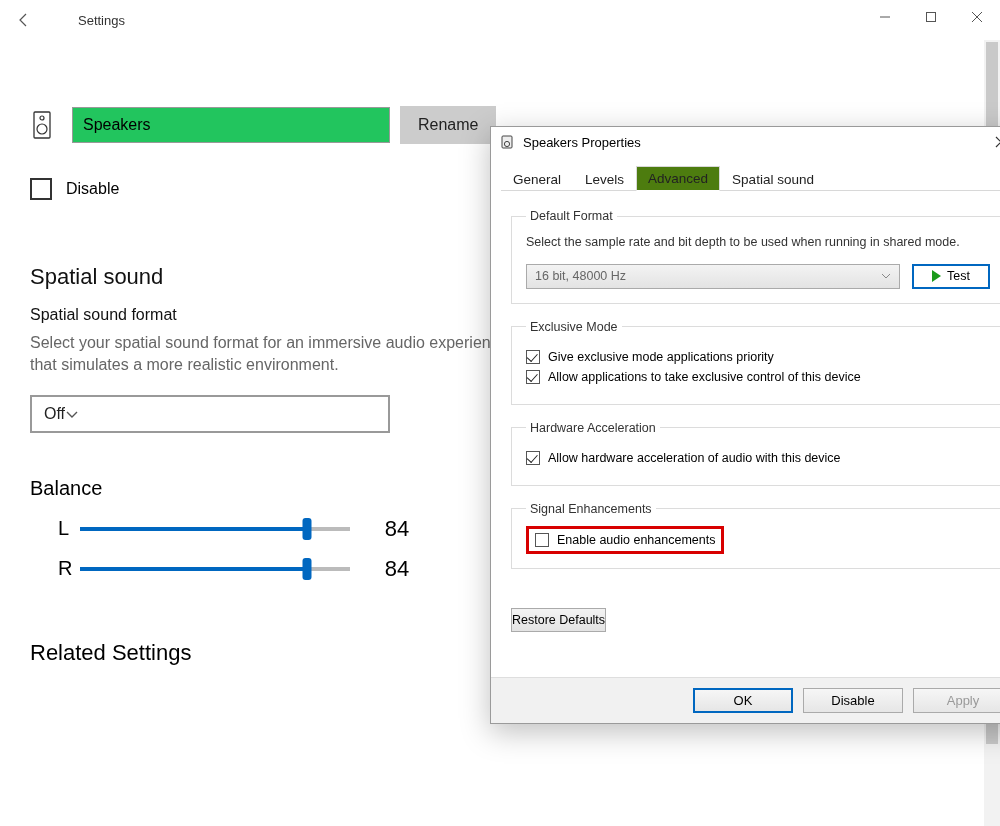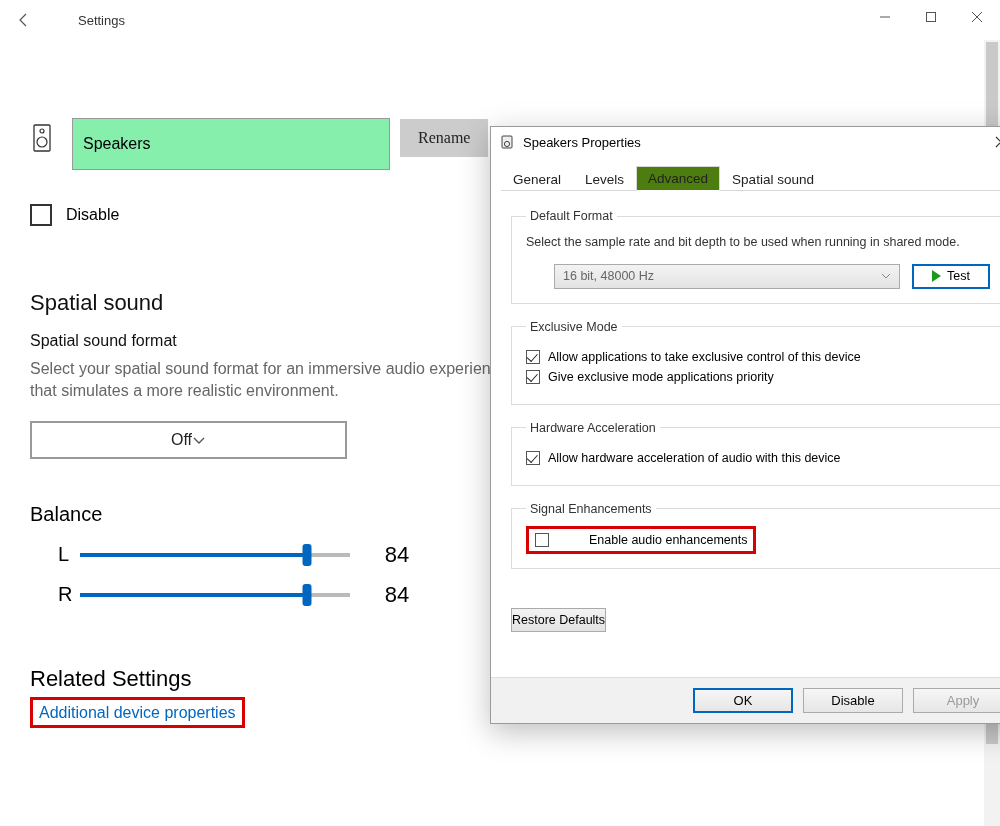--- a/index.html
+++ b/index.html
@@ -15,32 +15,32 @@
 
   .content { padding:20px 0 0 30px; position:relative; }
 
   .page-head { display:flex; align-items:center; margin-top:18px; }
   .page-head .home { width:24px; height:24px; margin-right:26px; color:#000; }
   .page-head h1 { font-weight:400; font-size:32px; margin:0; }
 
   
   .name-row { display:flex; align-items:center; margin-top:46px; }
   .name-row .spk-icon { width:24px; height:30px; margin-right:18px; display:flex; align-items:center; justify-content:center; }
-  .name-row input.dev-name { width:318px; height:52px; border:1px solid #999; padding:4px 10px; font-size:16px; background:#86efac;margin-top:12px; }
-  .name-row .rename { height:38px; padding:0 18px; margin-left:10px; background:#ccc; border:none; font-size:16px; color:#222;font-family:Liberation Serif, serif; }
+  .name-row input.dev-name { width:318px; height:36px; border:1px solid #999; padding:4px 10px; font-size:16px; background:#22c55e; }
+  .name-row .rename { height:38px; padding:0 18px; margin-left:10px; background:#ccc; border:none; font-size:16px; color:#222; }
 
   .disable-row { display:flex; align-items:center; margin-top:34px; }
   .chk-big { width:22px; height:22px; border:2px solid #333; margin-right:14px; }
   .disable-row .lbl { font-size:16px; }
 
   h2.section { font-weight:400; font-size:22px; margin:64px 0 16px 0; color:#111; }
   .sub-label { font-size:16px; color:#111; margin-bottom:8px; }
   .hint { font-size:16px; color:#666; max-width:480px; line-height:1.4; }
 
-  .select-off { width:317px; height:38px; border:2px solid #999; margin-top:18px; display:flex; align-items:center; justify-content:center; padding:0 12px; font-size:16px; color:#222; }
+  .select-off { width:360px; height:38px; border:2px solid #999; margin-top:18px; display:flex; align-items:center; justify-content:flex-start; padding:0 12px; font-size:16px; color:#222; }
   .chev-down { width:14px; height:14px; }
 
   .balance-head { font-size:20px; font-weight:400; margin-top:44px; margin-bottom:16px; }
   .bal-row { display:flex; align-items:center; margin-bottom:14px; }
   .bal-row .ch { width:34px; font-size:20px; padding-left:28px; }
   .bal-row .track { flex:0 0 270px; height:4px; background:#bbb; position:relative; margin:0 16px; }
   .bal-row .track .fill { position:absolute; left:0; top:0; bottom:0; background:#0067c0; width:84%; }
   .bal-row .track .thumb { position:absolute; top:-9px; left:84%; width:9px; height:22px; background:#0067c0; border-radius:3px; transform:translateX(-50%); }
   .bal-row .val { font-size:22px; width:50px; text-align:center; margin-left:6px; }
 
@@ -64,21 +64,21 @@
   .tabs { display:flex; align-items:flex-end; margin:8px 10px 0 10px; border-bottom:1px solid #d8d8d8; }
   .tab { padding:4px 11px; font-size:13.5px; color:#222; border:1px solid transparent; border-bottom:none; position:relative; bottom:-1px; }
   .tab.active { background:#4d7c0f; border-color:#d8d8d8; border-bottom:1px solid #fff; }
 
   .dlg-body { padding:8px 20px 0 20px; }
 
   fieldset.grp { border:1px solid #dcdcdc; margin:10px 0 16px 0; padding:10px 14px 14px 14px; }
   fieldset.grp legend { font-size:12.5px; padding:0 4px; color:#333; }
   .grp .desc { font-size:12.5px; color:#333; line-height:1.5; margin-bottom:12px; }
 
-  .format-row { display:flex; gap:12px; align-items:center;margin-left:28px; }
+  .format-row { display:flex; gap:12px; align-items:center; }
   .format-select { flex:1; height:25px; background:linear-gradient(#f3f3f3,#e3e3e3); border:1px solid #aaa; display:flex; align-items:center; padding:0 8px; color:#666; justify-content:space-between; }
   .test-btn { width:78px; height:25px; border:2px solid #0067c0; background:#fff; display:flex; align-items:center; justify-content:center; gap:6px; font-size:12.5px; }
   .test-btn .play { width:0; height:0; border-left:9px solid #1a9a1a; border-top:6px solid transparent; border-bottom:6px solid transparent; }
 
   .chk-row { display:flex; align-items:center; margin:6px 0; }
   .chk-row .chk { width:14px; height:14px; border:1px solid #555; margin-right:8px; display:flex; align-items:center; justify-content:center; background:#fff; }
   .chk-row .chk.checked::after { content:""; display:block; width:9px; height:5px; border-left:1.7px solid #222; border-bottom:1.7px solid #222; transform:rotate(-48deg) translate(0px,-1px); }
 
   .restore { margin-top:23px; padding:4px 0; border:1px solid #aaa; background:linear-gradient(#f3f3f3,#e3e3e3); font-size:12.5px; display:inline-block; }
 
@@ -167,23 +167,20 @@
     <div class="bal-row">
       <div class="ch">R</div>
       <div class="track">
         <div class="fill"></div>
         <div class="thumb"></div>
       </div>
       <div class="val">84</div>
     </div>
 
     <h2 class="related">Related Settings</h2>
-    <span class="red-box" style="padding:4px 6px;">
-      <a class="link">Additional device properties</a>
-    </span>
 
   </div>
 
   <div class="vscroll">
     <div class="sthumb" style="top:2px; height:90px;"></div>
     <div class="sthumb" style="top:614px; height:90px;"></div>
   </div>
 
   <div class="dialog">
     <div class="dlg-tb">
@@ -226,40 +223,40 @@
             <span class="play"></span>
             <span>Test</span>
           </div>
         </div>
       </fieldset>
 
       <fieldset class="grp">
         <legend>Exclusive Mode</legend>
         <div class="chk-row">
           <div class="chk checked"></div>
-          <span>Allow applications to take exclusive control of this device</span>
+          <span>Give exclusive mode applications priority</span>
         </div>
         <div class="chk-row">
           <div class="chk checked"></div>
-          <span>Give exclusive mode applications priority</span>
+          <span>Allow applications to take exclusive control of this device</span>
         </div>
       </fieldset>
 
       <fieldset class="grp">
         <legend>Hardware Acceleration</legend>
         <div class="chk-row">
           <div class="chk checked"></div>
           <span>Allow hardware acceleration of audio with this device</span>
         </div>
       </fieldset>
 
       <fieldset class="grp">
         <legend>Signal Enhancements</legend>
         <span class="red-box" style="display:inline-flex; padding:4px 6px;">
-          <span class="chk-row" style="margin:0;gap:32px;">
+          <span class="chk-row" style="margin:0;">
             <span class="chk"></span>
             <span>Enable audio enhancements</span>
           </span>
         </span>
       </fieldset>
 
       <div class="restore">Restore Defaults</div>
     </div>
 
     <div class="dlg-foot">

